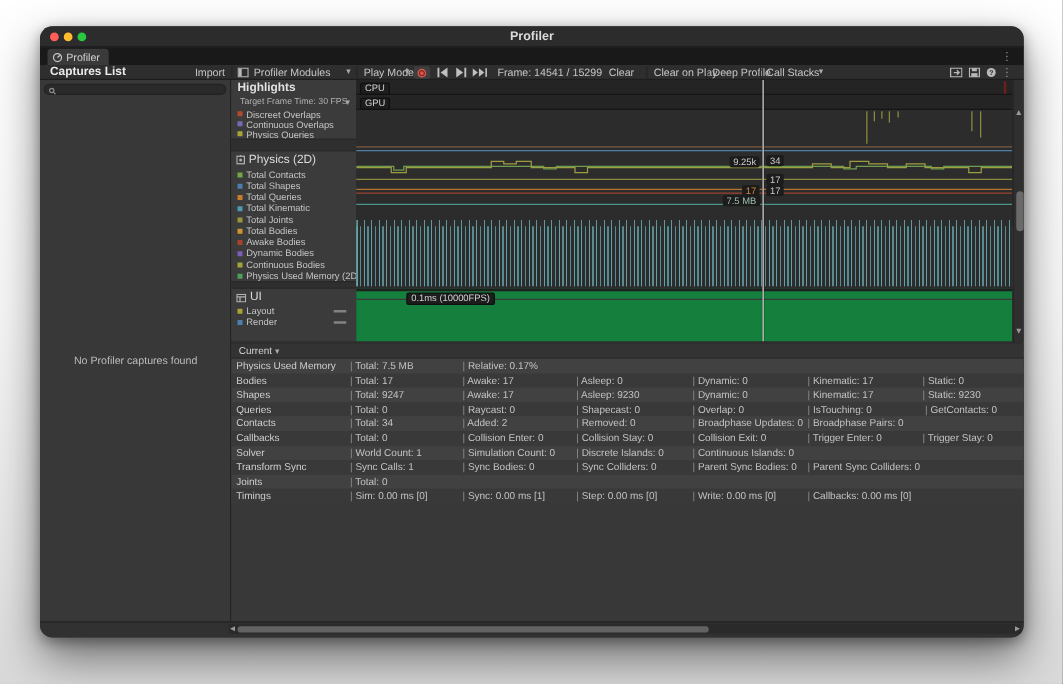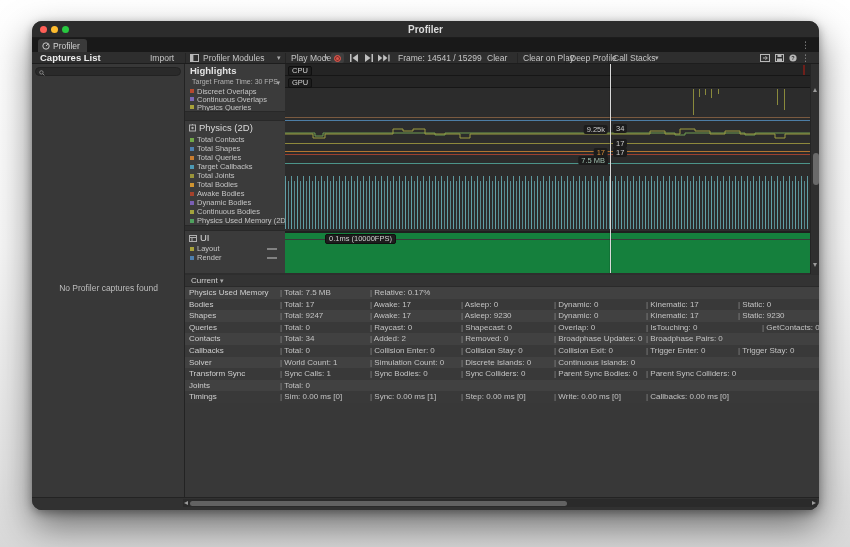--- a/index.html
+++ b/index.html
@@ -108,21 +108,21 @@
           <circle cx="4" cy="4" r="3.2" fill="none" stroke="#c8c8c8" stroke-width="1"></circle>
           <line x1="4" y1="4" x2="6" y2="2.2" stroke="#c8c8c8" stroke-width="1"></line>
         </svg>
       <span>Profiler</span>
     </div>
     <span class="kebab">⋮</span>
   </div>
 
   <div class="toolbar">
     <span class="t boldlbl" style="left:8px">Captures List</span>
-    <span class="t" style="left:118px;width:30px;">Import</span>
+    <span class="t" style="left:118px;width:30px;text-align:right">Import</span>
     <span class="vdiv" style="left:153px"></span>
     <svg class="ticon" style="left:158px" width="9" height="8" viewBox="0 0 9 8">
         <rect x="0.5" y="0.5" width="8" height="7" fill="none" stroke="#b8b8b8"></rect>
         <rect x="1" y="1" width="2.4" height="6" fill="#b8b8b8"></rect>
       </svg>
     <span class="t" style="left:171px">Profiler Modules</span>
     <span class="t caret" style="left:245px">▾</span>
     <span class="vdiv" style="left:253px"></span>
     <span class="t" style="left:259px">Play Mode</span>
     <span class="t caret" style="left:292px">▾</span>
@@ -213,21 +213,21 @@
         <div class="lrow">
           <span class="sw" style="background: rgb(77, 127, 174);"></span>
           <span class="lt">Total Shapes</span>
         </div>
         <div class="lrow">
           <span class="sw" style="background: rgb(201, 124, 47);"></span>
           <span class="lt">Total Queries</span>
         </div>
         <div class="lrow">
           <span class="sw" style="background: rgb(77, 154, 181);"></span>
-          <span class="lt">Target Callbacks</span>
+          <span class="lt">Total Kinematic</span>
         </div>
         <div class="lrow">
           <span class="sw" style="background: rgb(154, 148, 58);"></span>
           <span class="lt">Total Joints</span>
         </div>
         <div class="lrow">
           <span class="sw" style="background: rgb(207, 148, 49);"></span>
           <span class="lt">Total Bodies</span>
         </div>
         <div class="lrow">
@@ -352,21 +352,21 @@
         <span class="scell" style="left: 461px;"><i class="pipe">| </i><span>Kinematic: 17</span></span>
         <span class="scell" style="left: 553px;"><i class="pipe">| </i><span>Static: 9230</span></span>
       </div>
       <div class="srow odd">
         <span class="slabel">Queries</span>
         <span class="scell" style="left: 95px;"><i class="pipe">| </i><span>Total: 0</span></span>
         <span class="scell" style="left: 185px;"><i class="pipe">| </i><span>Raycast: 0</span></span>
         <span class="scell" style="left: 276px;"><i class="pipe">| </i><span>Shapecast: 0</span></span>
         <span class="scell" style="left: 369px;"><i class="pipe">| </i><span>Overlap: 0</span></span>
         <span class="scell" style="left: 461px;"><i class="pipe">| </i><span>IsTouching: 0</span></span>
-        <span class="scell" style="left: 545px; padding-left: 32px;"><i class="pipe">| </i><span>GetContacts: 0</span></span>
+        <span class="scell" style="left: 523px; padding-left: 32px;"><i class="pipe">| </i><span>GetContacts: 0</span></span>
       </div>
       <div class="srow even">
         <span class="slabel">Contacts</span>
         <span class="scell" style="left: 95px;"><i class="pipe">| </i><span>Total: 34</span></span>
         <span class="scell" style="left: 185px;"><i class="pipe">| </i><span>Added: 2</span></span>
         <span class="scell" style="left: 276px;"><i class="pipe">| </i><span>Removed: 0</span></span>
         <span class="scell" style="left: 369px;"><i class="pipe">| </i><span>Broadphase Updates: 0</span></span>
         <span class="scell" style="left: 461px;"><i class="pipe">| </i><span>Broadphase Pairs: 0</span></span>
       </div>
       <div class="srow odd">

